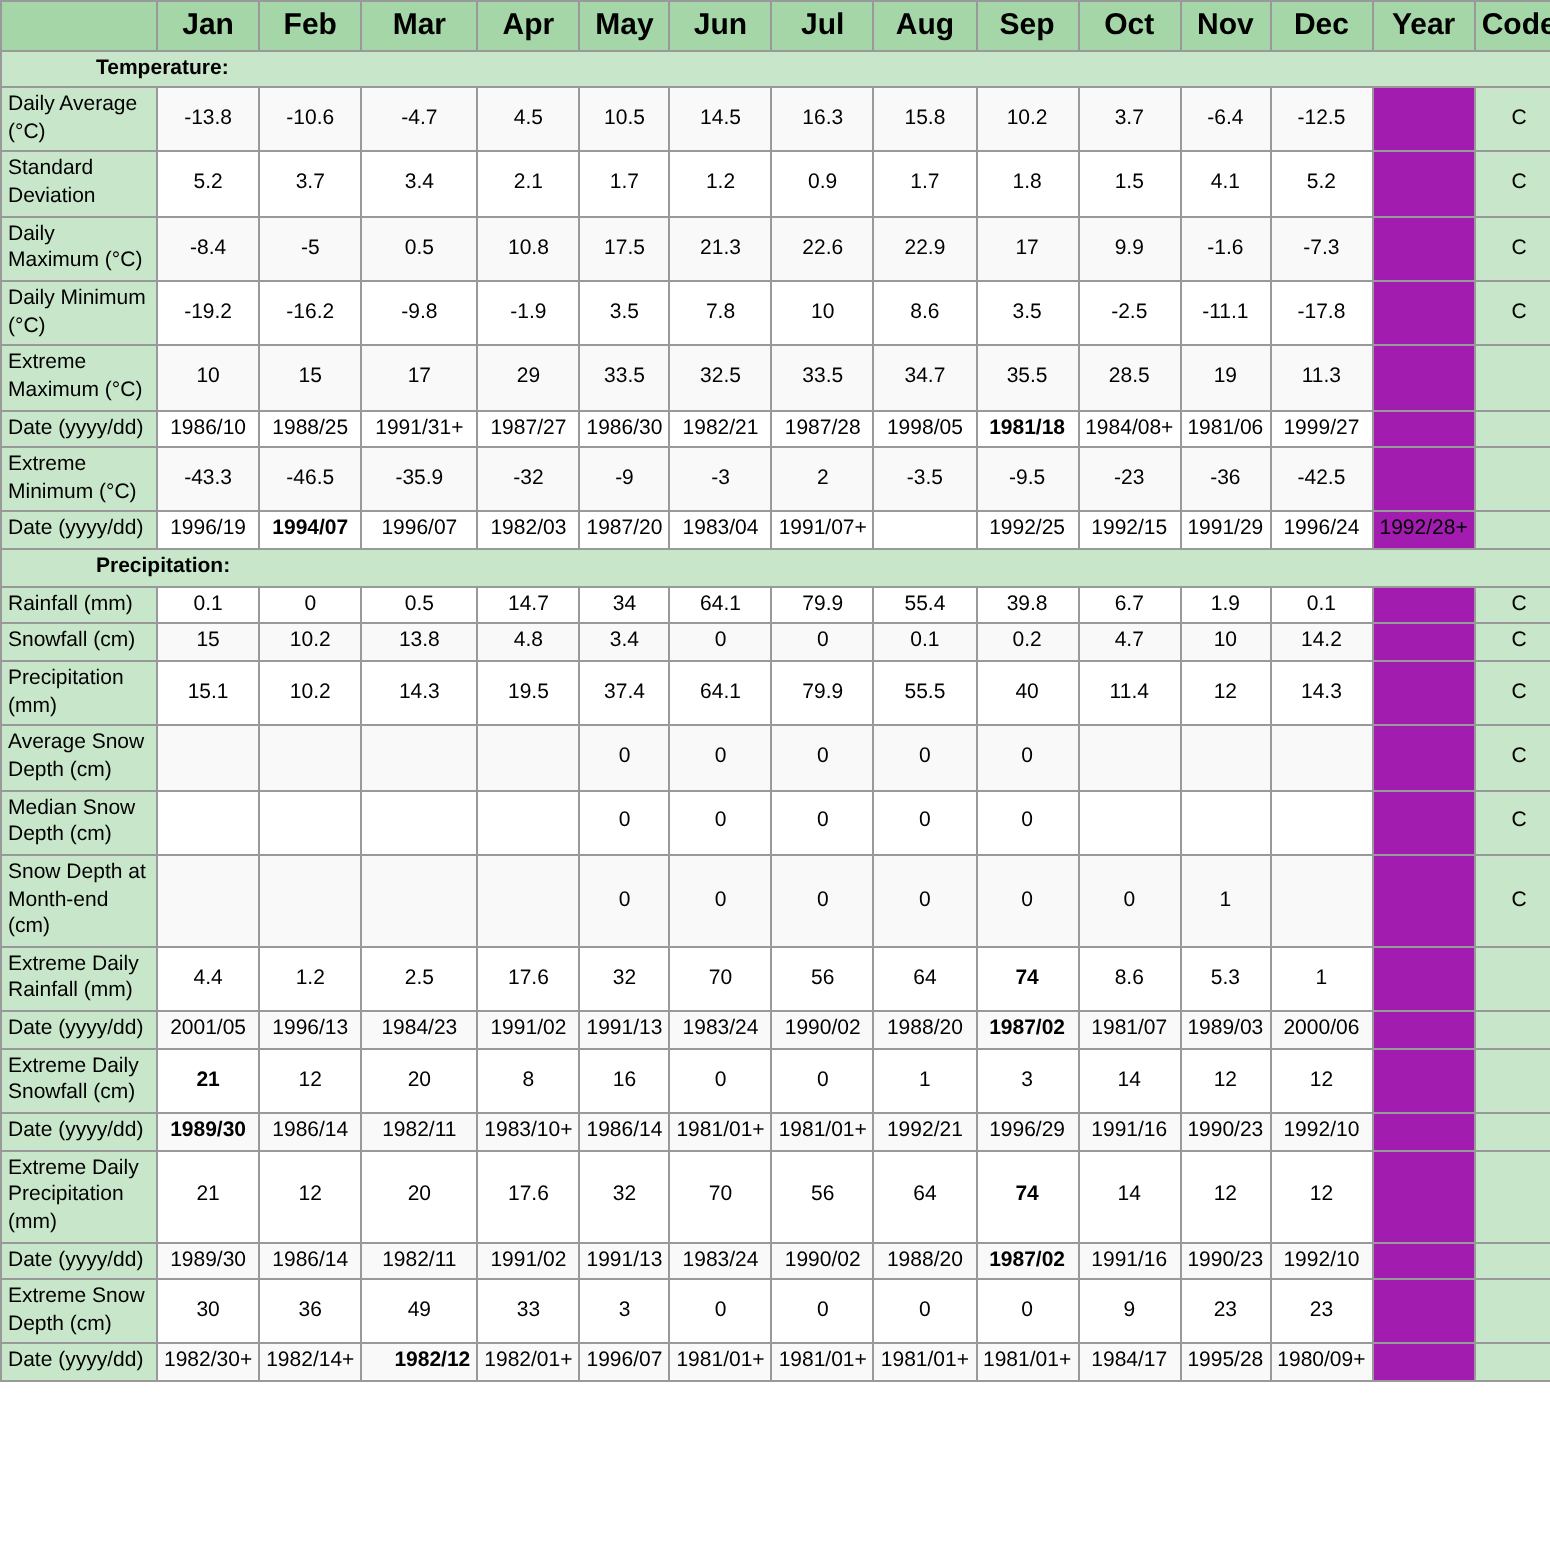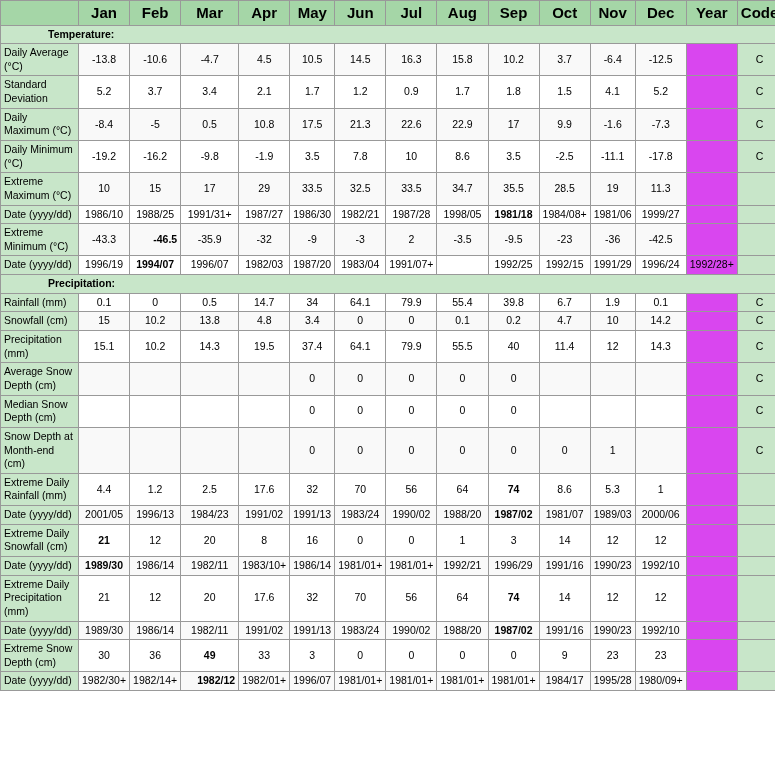--- a/index.html
+++ b/index.html
@@ -26,21 +26,21 @@
       text-align: left;
       padding-left: 47px;
     }
     td.data-cell { background: #fff; }
     .header-row th {
       background: #a5d6a7;
       font-weight: bold;
       font-size: 15px;
     }
     tr:nth-child(even) td.data-cell { background: #f9f9f9; }
-    td.year-cell { background: #d946ef; }
+    td.year-cell { background: #a21caf; }
     td.code-cell { background: #c8e6c9; }
   </style>
 </head>
 <body>
 
 <table id="climate-table">
   <thead>
     <tr class="header-row">
     <th style="width: 78px; text-align: left;"></th>
         <th>Jan</th>
@@ -161,21 +161,21 @@
         <td class="data-cell" style="font-weight: bold;">1981/18</td>
         <td class="data-cell">1984/08+</td>
         <td class="data-cell">1981/06</td>
         <td class="data-cell">1999/27</td>
         <td class="year-cell"></td>
         <td class="code-cell"></td>
       </tr>
       <tr>
         <td class="label-cell">Extreme Minimum (°C)</td>
         <td class="data-cell">-43.3</td>
-        <td class="data-cell" style="font-weight: bold; text-align: right;">-46.5</td>
+        <td class="data-cell" style="font-weight: normal;">-46.5</td>
         <td class="data-cell">-35.9</td>
         <td class="data-cell">-32</td>
         <td class="data-cell">-9</td>
         <td class="data-cell">-3</td>
         <td class="data-cell">2</td>
         <td class="data-cell">-3.5</td>
         <td class="data-cell">-9.5</td>
         <td class="data-cell">-23</td>
         <td class="data-cell">-36</td>
         <td class="data-cell">-42.5</td>
@@ -403,21 +403,21 @@
         <td class="data-cell">1991/16</td>
         <td class="data-cell">1990/23</td>
         <td class="data-cell">1992/10</td>
         <td class="year-cell"></td>
         <td class="code-cell"></td>
       </tr>
       <tr>
         <td class="label-cell">Extreme Snow Depth (cm)</td>
         <td class="data-cell">30</td>
         <td class="data-cell">36</td>
-        <td class="data-cell" style="font-weight: bold;">49</td>
+        <td class="data-cell" style="font-weight: normal;">49</td>
         <td class="data-cell">33</td>
         <td class="data-cell">3</td>
         <td class="data-cell">0</td>
         <td class="data-cell">0</td>
         <td class="data-cell">0</td>
         <td class="data-cell">0</td>
         <td class="data-cell">9</td>
         <td class="data-cell">23</td>
         <td class="data-cell">23</td>
         <td class="year-cell"></td>

